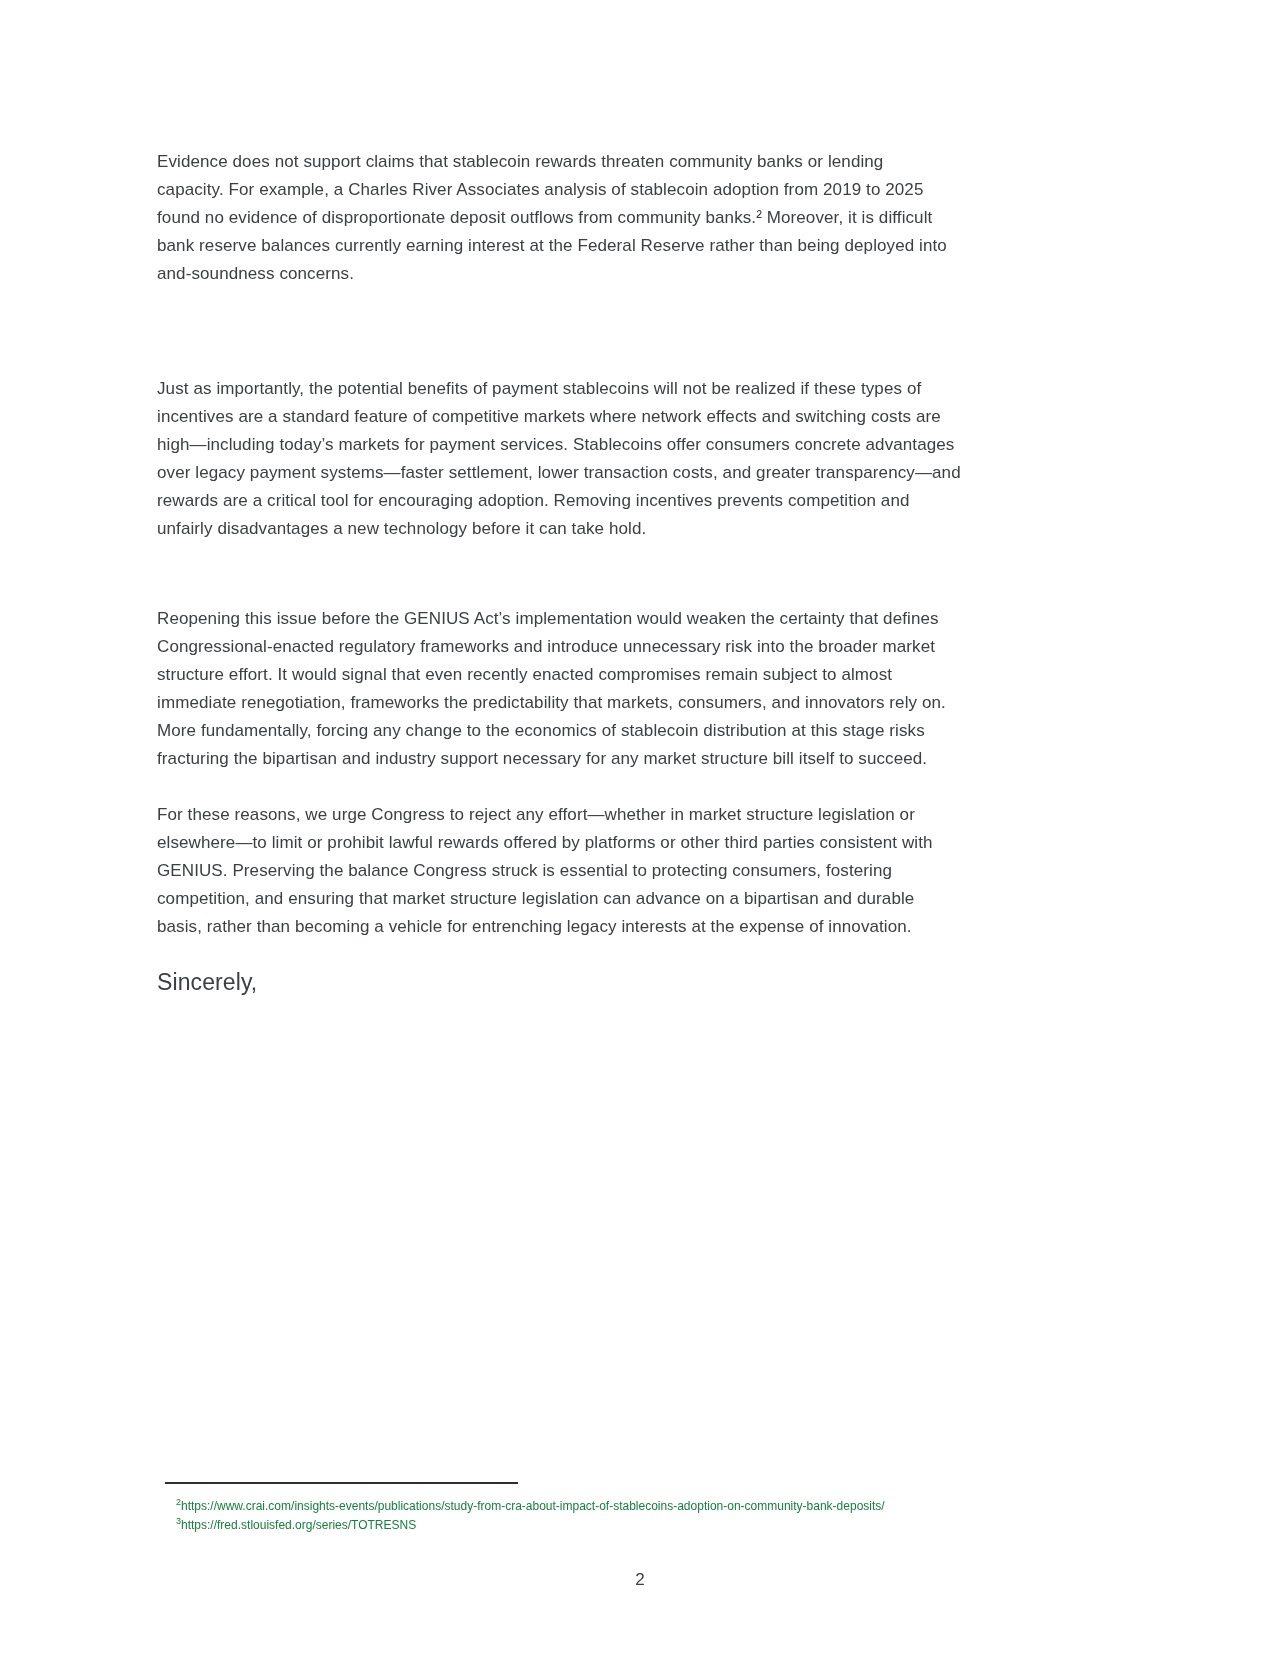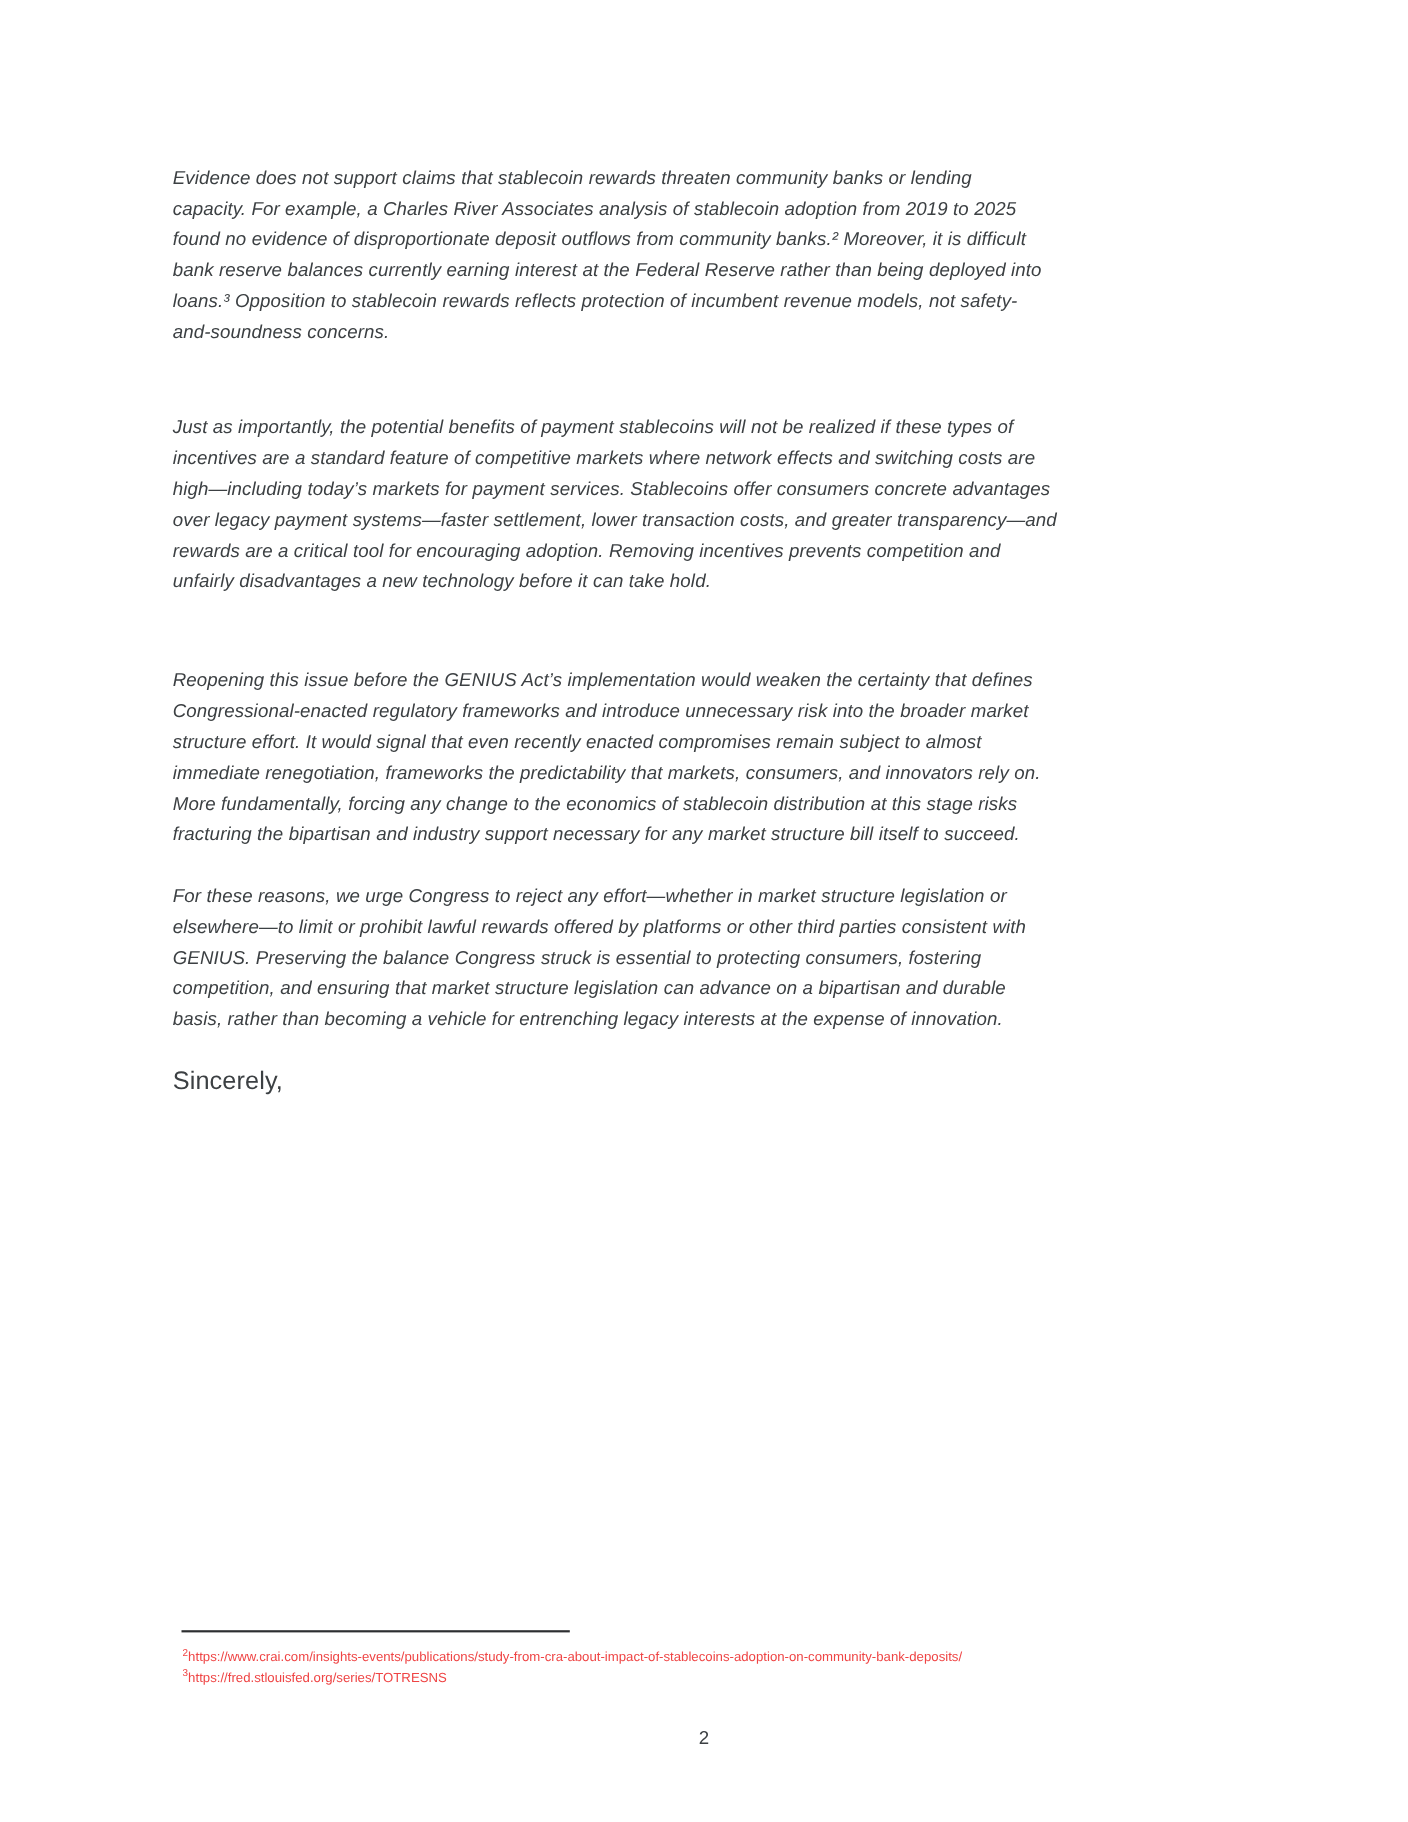--- a/index.html
+++ b/index.html
@@ -16,21 +16,20 @@
     font-family: "Liberation Sans", "DejaVu Sans", sans-serif;
     color: #3c4043;
   }
   .para {
     position: absolute;
     left: 157px;
     font-size: 17px;
     line-height: 28px;
     letter-spacing: 0.1px;
     white-space: nowrap;
-    font-style: italic;
   }
   .para .line {
     white-space: nowrap;
   }
   .closing {
     position: absolute;
     left: 157px;
     font-size: 23px;
     line-height: 28px;
     letter-spacing: 0.1px;
@@ -39,25 +38,25 @@
   .fn-divider {
     position: absolute;
     left: 165px;
     top: 1482px;
     width: 353px;
     height: 2px;
     background: #2d2f31;
   }
   .footnotes {
     position: absolute;
-    left: 166px;
+    left: 176px;
     top: 1497px;
     font-size: 12px;
     line-height: 19px;
-    color: #ef4444;
+    color: #15803d;
     white-space: nowrap;
   }
   .fn-line sup {
     font-size: 9px;
     line-height: 0;
   }
   .page-number {
     position: absolute;
     top: 1570px;
     left: 0;
@@ -70,21 +69,20 @@
 </head>
 <body>
 
 <div class="page">
 
   <div class="para" style="top:148px">
     <div class="line">Evidence does not support claims that stablecoin rewards threaten community banks or lending</div>
     <div class="line">capacity. For example, a Charles River Associates analysis of stablecoin adoption from 2019 to 2025</div>
     <div class="line">found no evidence of disproportionate deposit outflows from community banks.² Moreover, it is difficult</div>
     <div class="line">bank reserve balances currently earning interest at the Federal Reserve rather than being deployed into</div>
-    <div class="line">loans.³ Opposition to stablecoin rewards reflects protection of incumbent revenue models, not safety-</div>
     <div class="line">and-soundness concerns.</div>
   </div>
 
   <div class="para" style="top:375px">
     <div class="line">Just as importantly, the potential benefits of payment stablecoins will not be realized if these types of</div>
     <div class="line">incentives are a standard feature of competitive markets where network effects and switching costs are</div>
     <div class="line">high—including today’s markets for payment services. Stablecoins offer consumers concrete advantages</div>
     <div class="line">over legacy payment systems—faster settlement, lower transaction costs, and greater transparency—and</div>
     <div class="line">rewards are a critical tool for encouraging adoption. Removing incentives prevents competition and</div>
     <div class="line">unfairly disadvantages a new technology before it can take hold.</div>

